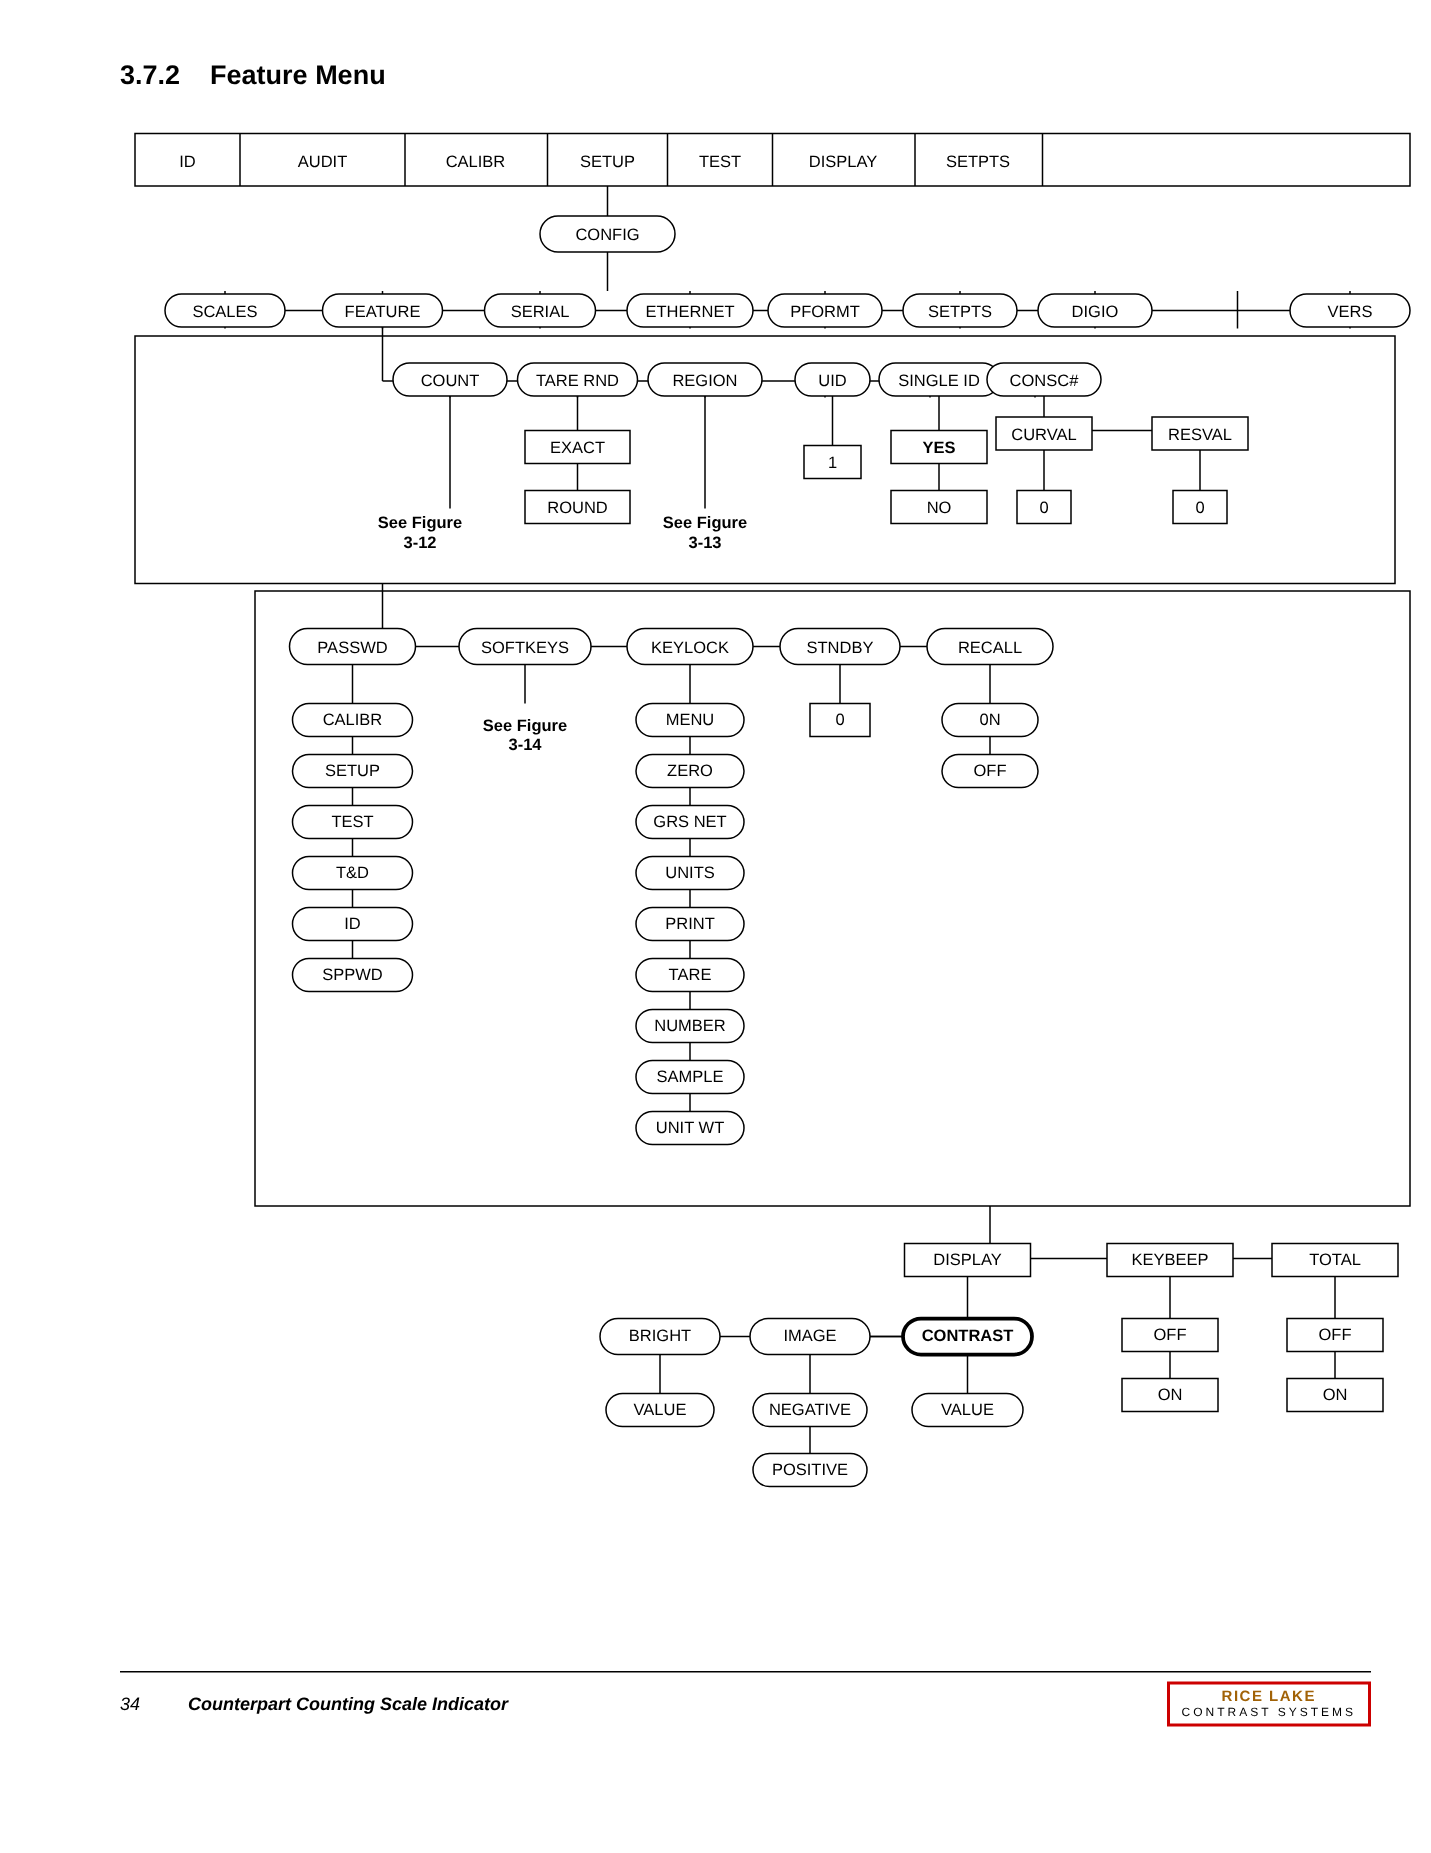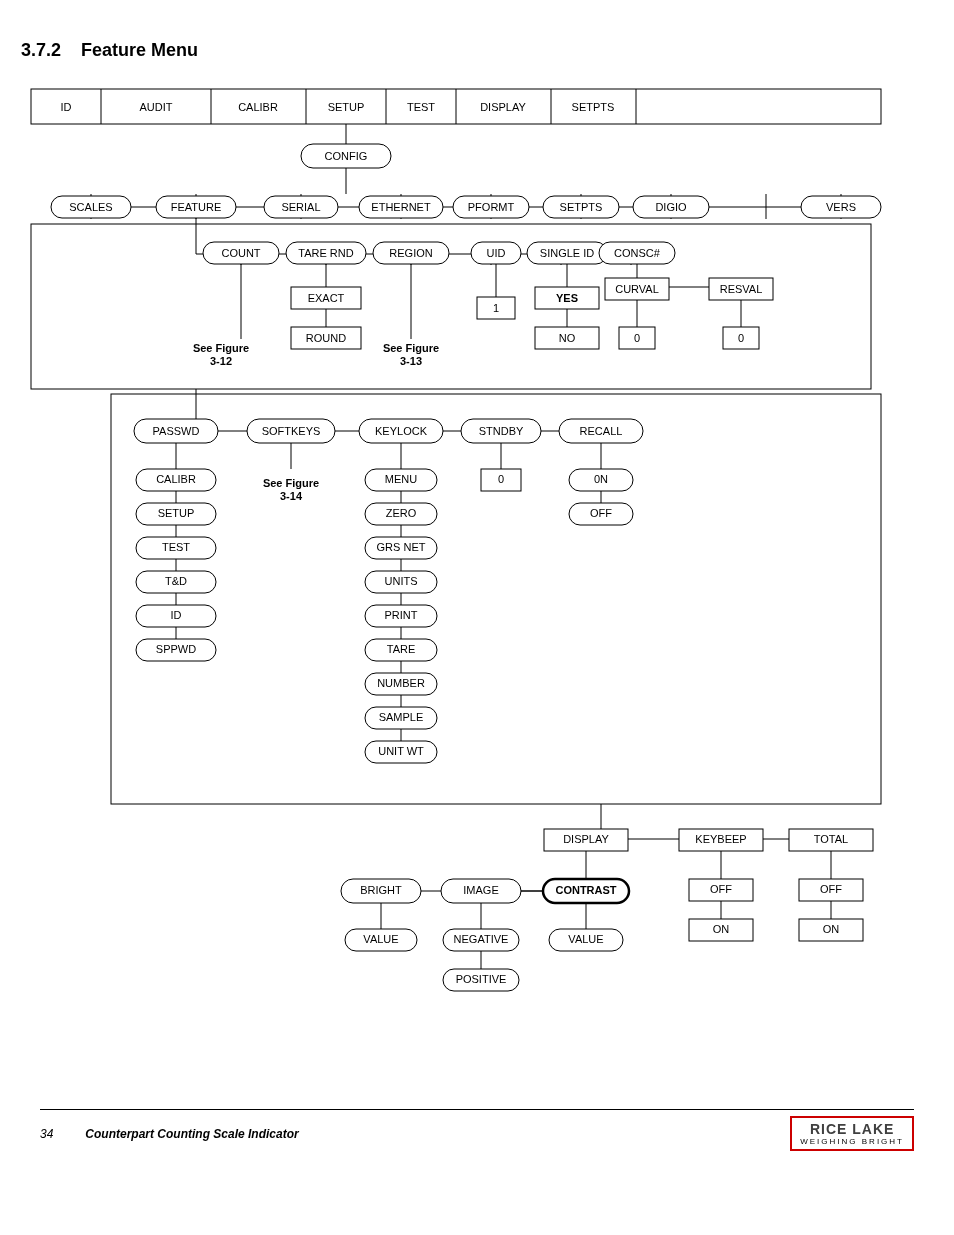--- a/index.html
+++ b/index.html
@@ -5,22 +5,23 @@
     * { box-sizing: border-box; margin: 0; padding: 0; }
     body {
       font-family: Arial, sans-serif;
       background: #fff;
       width: 954px;
       min-height: 1235px;
       position: relative;
       font-size: 13px;
     }
     .page {
-      padding: 40px 40px 40px 21px;
+      padding: 40px 40px 40px 40px;
       position: relative;
+      margin-left: 40px;
     }
     .page-title {
       font-size: 18px;
       font-weight: bold;
       margin-bottom: 18px;
     }
     
     .diagram {
       position: relative;
       width: 870px;
@@ -57,22 +58,22 @@
     }
     .logo-box {
       border: 2px solid #cc0000;
       padding: 3px 8px;
       display: flex;
       flex-direction: column;
       align-items: center;
     }
     .logo-name {
       font-weight: bold;
-      font-size: 14px;
-      color: #404040;
+      font-size: 10px;
+      color: #a16207;
       letter-spacing: 1px;
     }
     .logo-sub {
       font-size: 8px;
       letter-spacing: 2px;
       color: #000;
     }
   </style>
 </head>
 <body>
@@ -400,16 +401,16 @@
     </svg>
   </div>
 
   <div class="footer">
     <div class="footer-left">
       <span class="footer-page">34</span>
       <span class="footer-desc">Counterpart Counting Scale Indicator</span>
     </div>
     <div class="logo-box">
       <span class="logo-name">RICE LAKE</span>
-      <span class="logo-sub">WEIGHING BRIGHT</span>
+      <span class="logo-sub">CONTRAST SYSTEMS</span>
     </div>
   </div>
 </div>
 
 </body></html>

